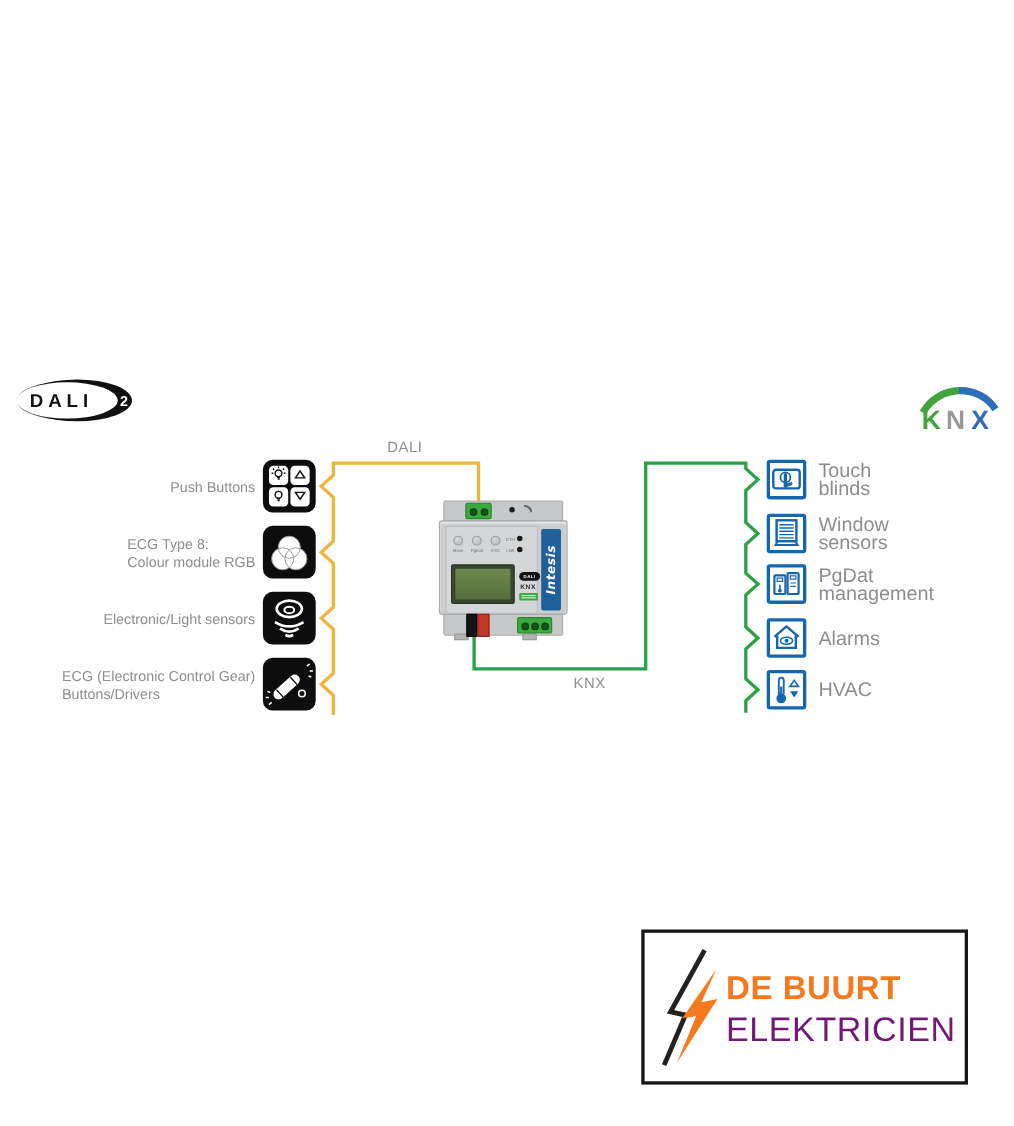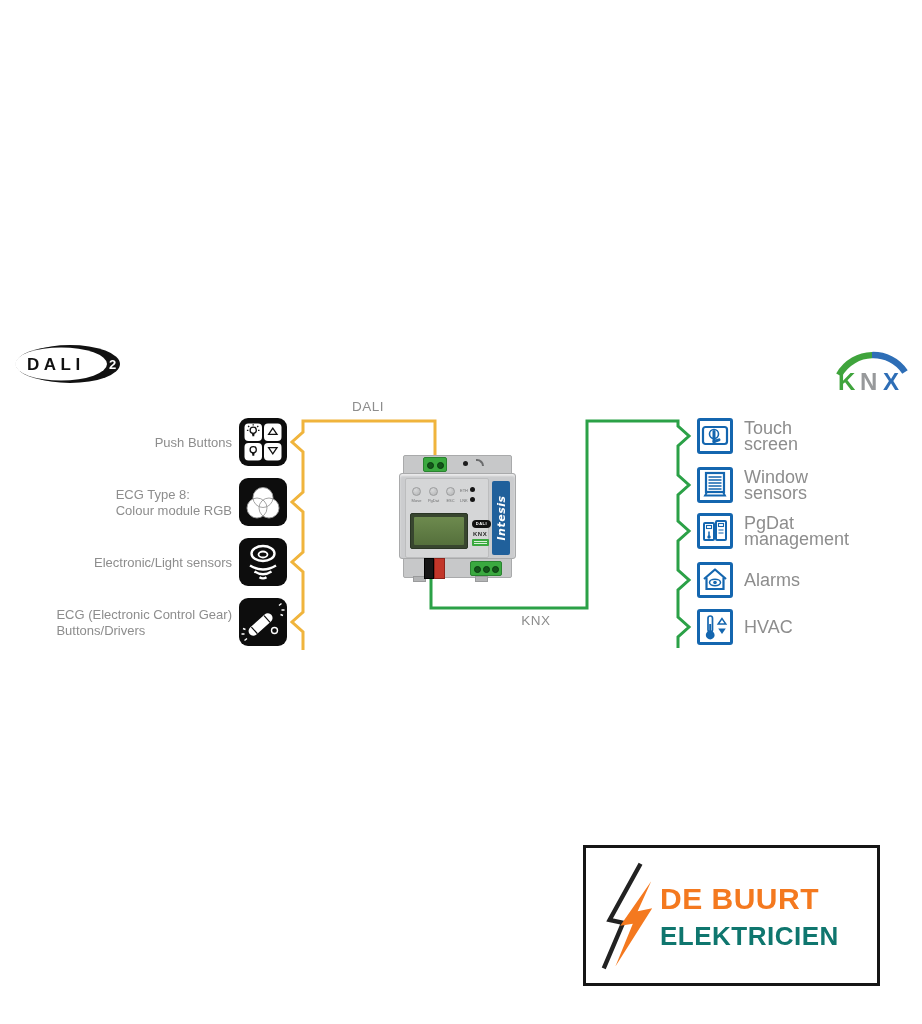--- a/index.html
+++ b/index.html
@@ -55,21 +55,21 @@
   .dev-strip{position:absolute;left:93px;top:26px;width:18px;height:74px;background:var(--brand-blue);border-radius:2px;}
   .intesis-label{position:absolute;left:50%;top:50%;transform:translate(-50%,-50%) rotate(-90deg);font-style:italic;font-weight:bold;color:#fff;font-size:11px;letter-spacing:0.5px;font-family:"DejaVu Sans",sans-serif;white-space:nowrap;}
   .term-black{position:absolute;left:25px;top:103px;width:10px;height:21px;background:#161616;border:1px solid #000;}
   .term-red{position:absolute;left:35px;top:103px;width:11px;height:21px;background:#c23629;border:1px solid #8e241b;}
   .dev-term-bot{position:absolute;left:71px;top:106px;width:32px;height:15px;background:#3aa93f;border:1px solid #2a8330;border-radius:2px;}
 
   
   .footer-logo{position:absolute;left:583px;top:845px;width:297px;height:141px;background:#fff;border:3px solid #161616;z-index:2;display:flex;align-items:center;padding-left:10px;}
   .footer-text{margin-left:2px;}
   .footer-line1{color:var(--orange);font-weight:900;font-size:30px;letter-spacing:0.5px;line-height:40px;}
-  .footer-line2{color:#0f766e;font-weight:700;font-size:26px;letter-spacing:0.5px;line-height:34px;}
+  .footer-line2{color:#701a75;font-weight:400;font-size:31px;letter-spacing:0.5px;line-height:34px;}
 
   svg{display:block;}
 </style>
 </head>
 <body>
 
 <div class="canvas">
 
   <svg class="wires" width="922" height="1024">
     <path class="wire-dali" d="M435 460 V421 H303 V432 L292 442 L303 452 V492 L292 502 L303 512 V552 L292 562 L303 572 V612 L292 622 L303 632 V650"></path>
@@ -209,21 +209,21 @@
       <g stroke="#1466af" fill="none">
         <rect x="8" y="4" width="4.5" height="16" rx="2.25" stroke-width="1.7"></rect>
         <polygon points="22,6.5 18.2,12 25.8,12" stroke-width="1.5"></polygon>
       </g>
       <circle cx="10.2" cy="23" r="4.4" fill="#1466af"></circle>
       <path d="M10.2 12 V20" stroke="#1466af" stroke-width="2"></path>
       <polygon points="18.2,16.5 25.8,16.5 22,22" fill="#1466af"></polygon>
     </svg>
   </div>
 
-  <div class="r-label" style="top:421px;"><span>Touch</span><br><span>screen</span></div>
+  <div class="r-label" style="top:421px;"><span>Touch</span><br><span>blinds</span></div>
   <div class="r-label" style="top:470px;"><span>Window</span><br><span>sensors</span></div>
   <div class="r-label" style="top:516px;"><span>PgDat</span><br><span>management</span></div>
   <div class="r-label" style="top:573px;"><span>Alarms</span></div>
   <div class="r-label" style="top:620px;"><span>HVAC</span></div>
 
   <div class="device">
     <div class="dev-top"></div>
     <div class="dev-body"></div>
     <div class="dev-bottom"></div>
     <div class="dev-tab" style="left:14px;"></div>

